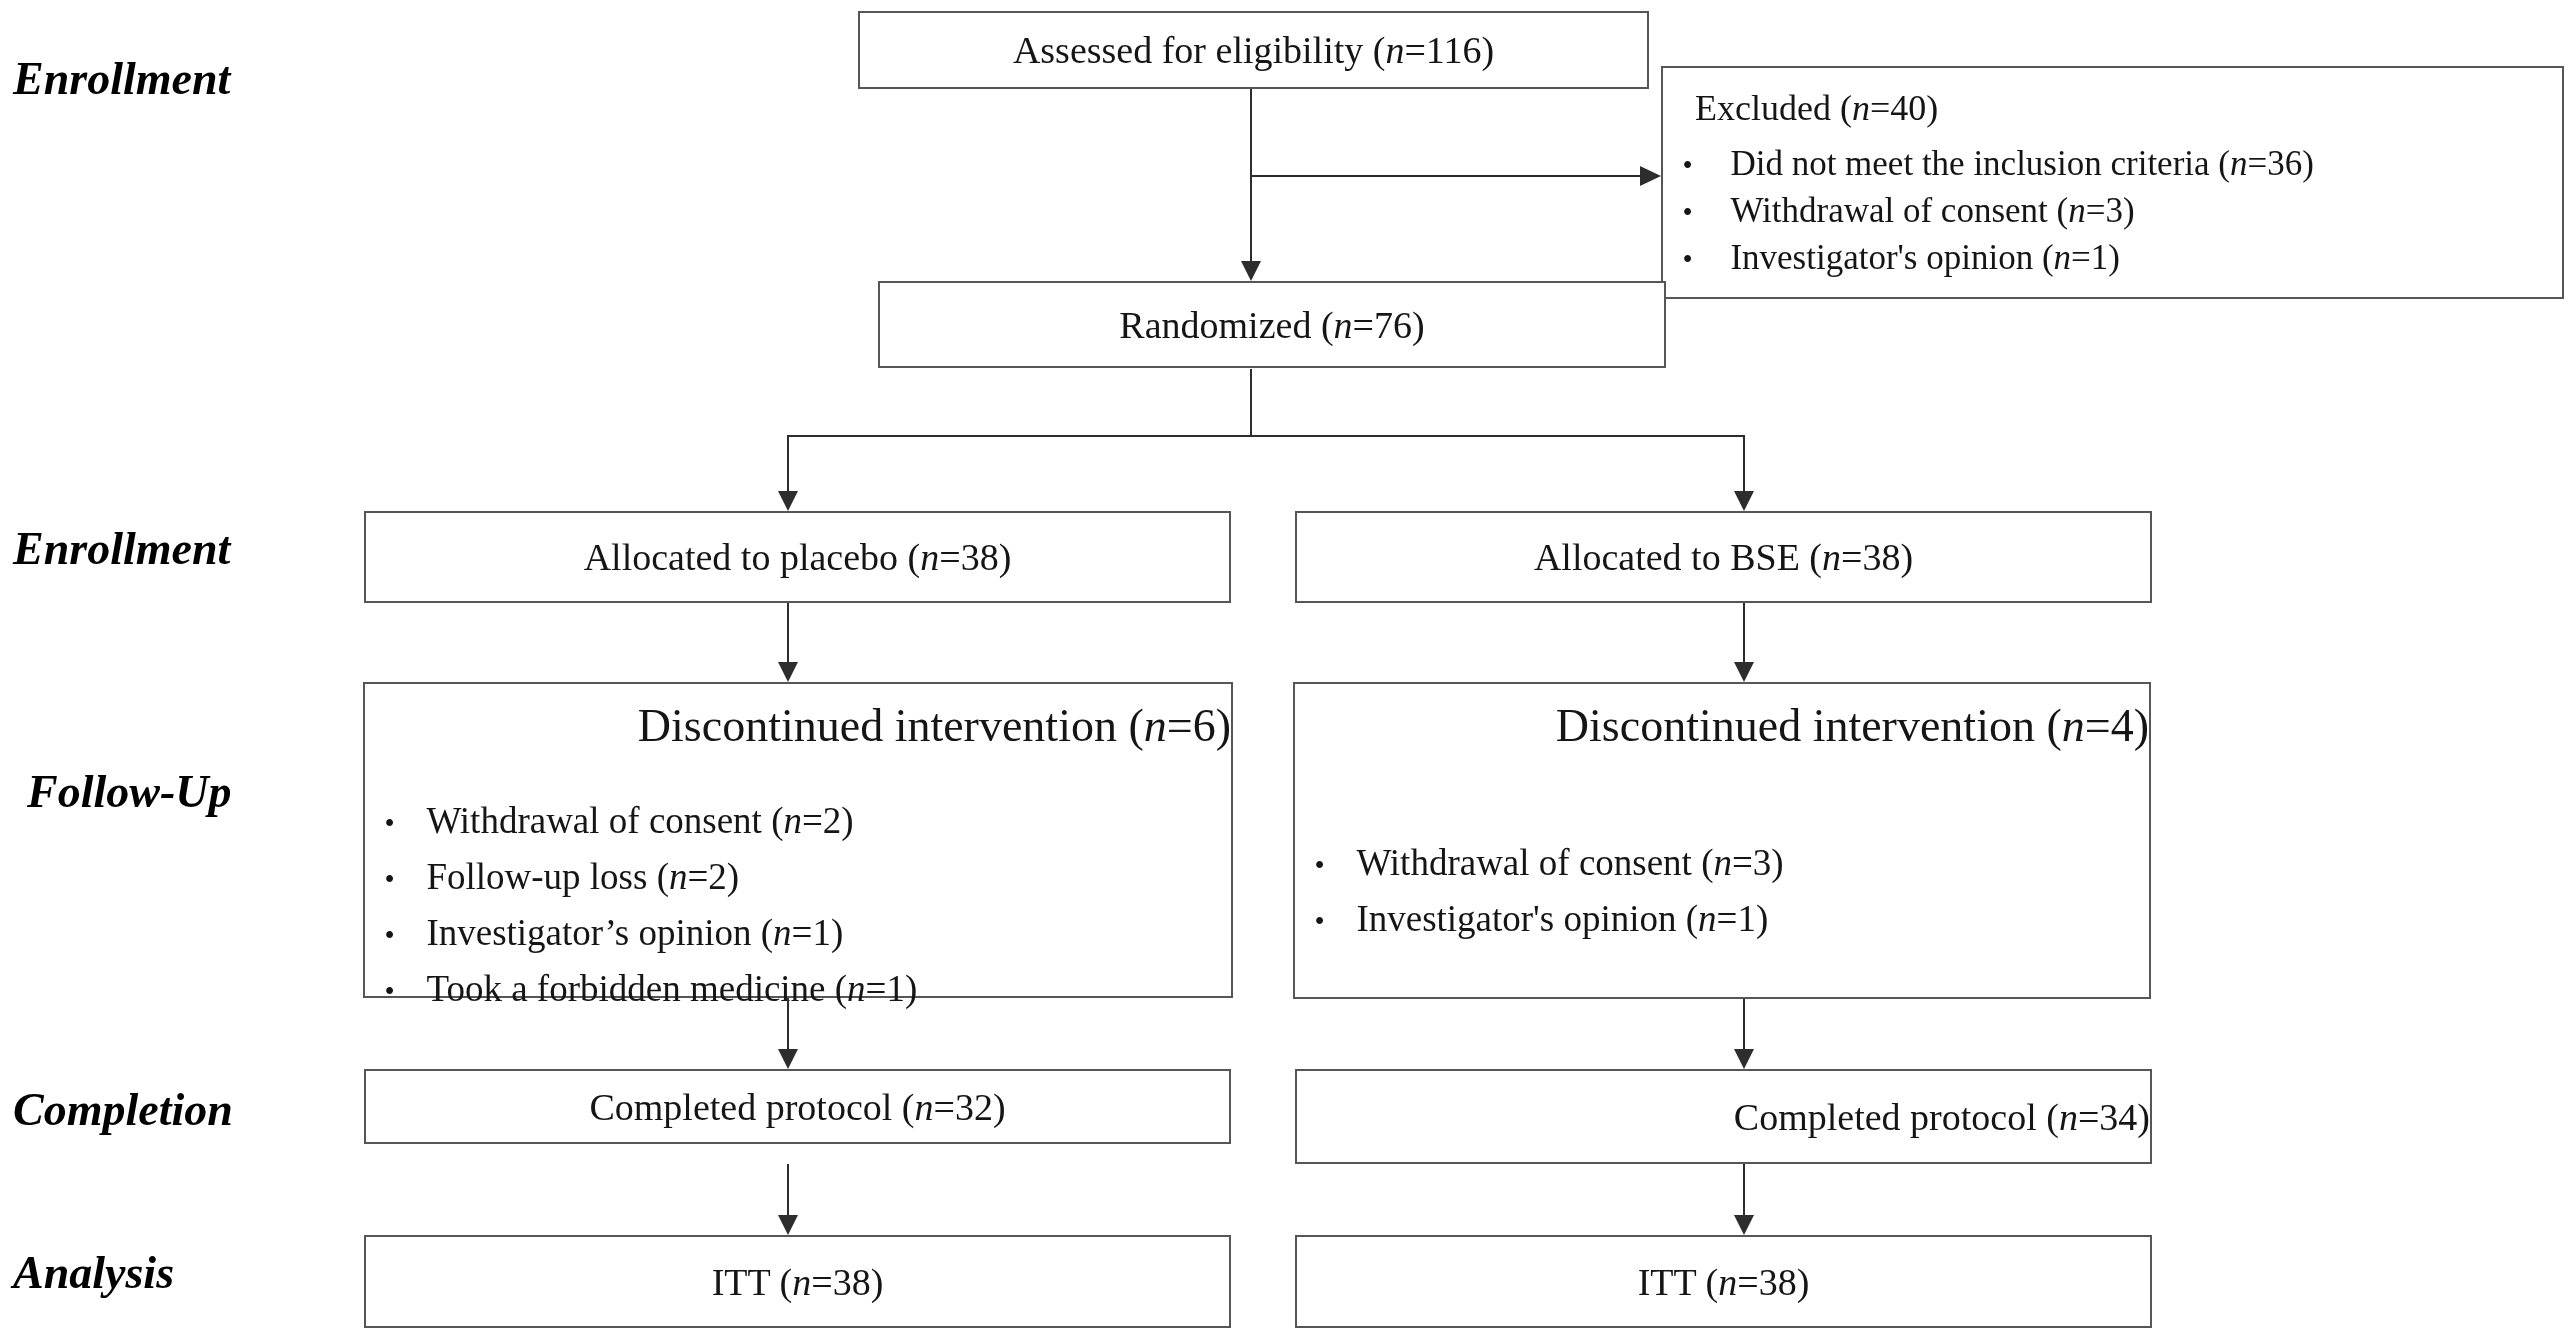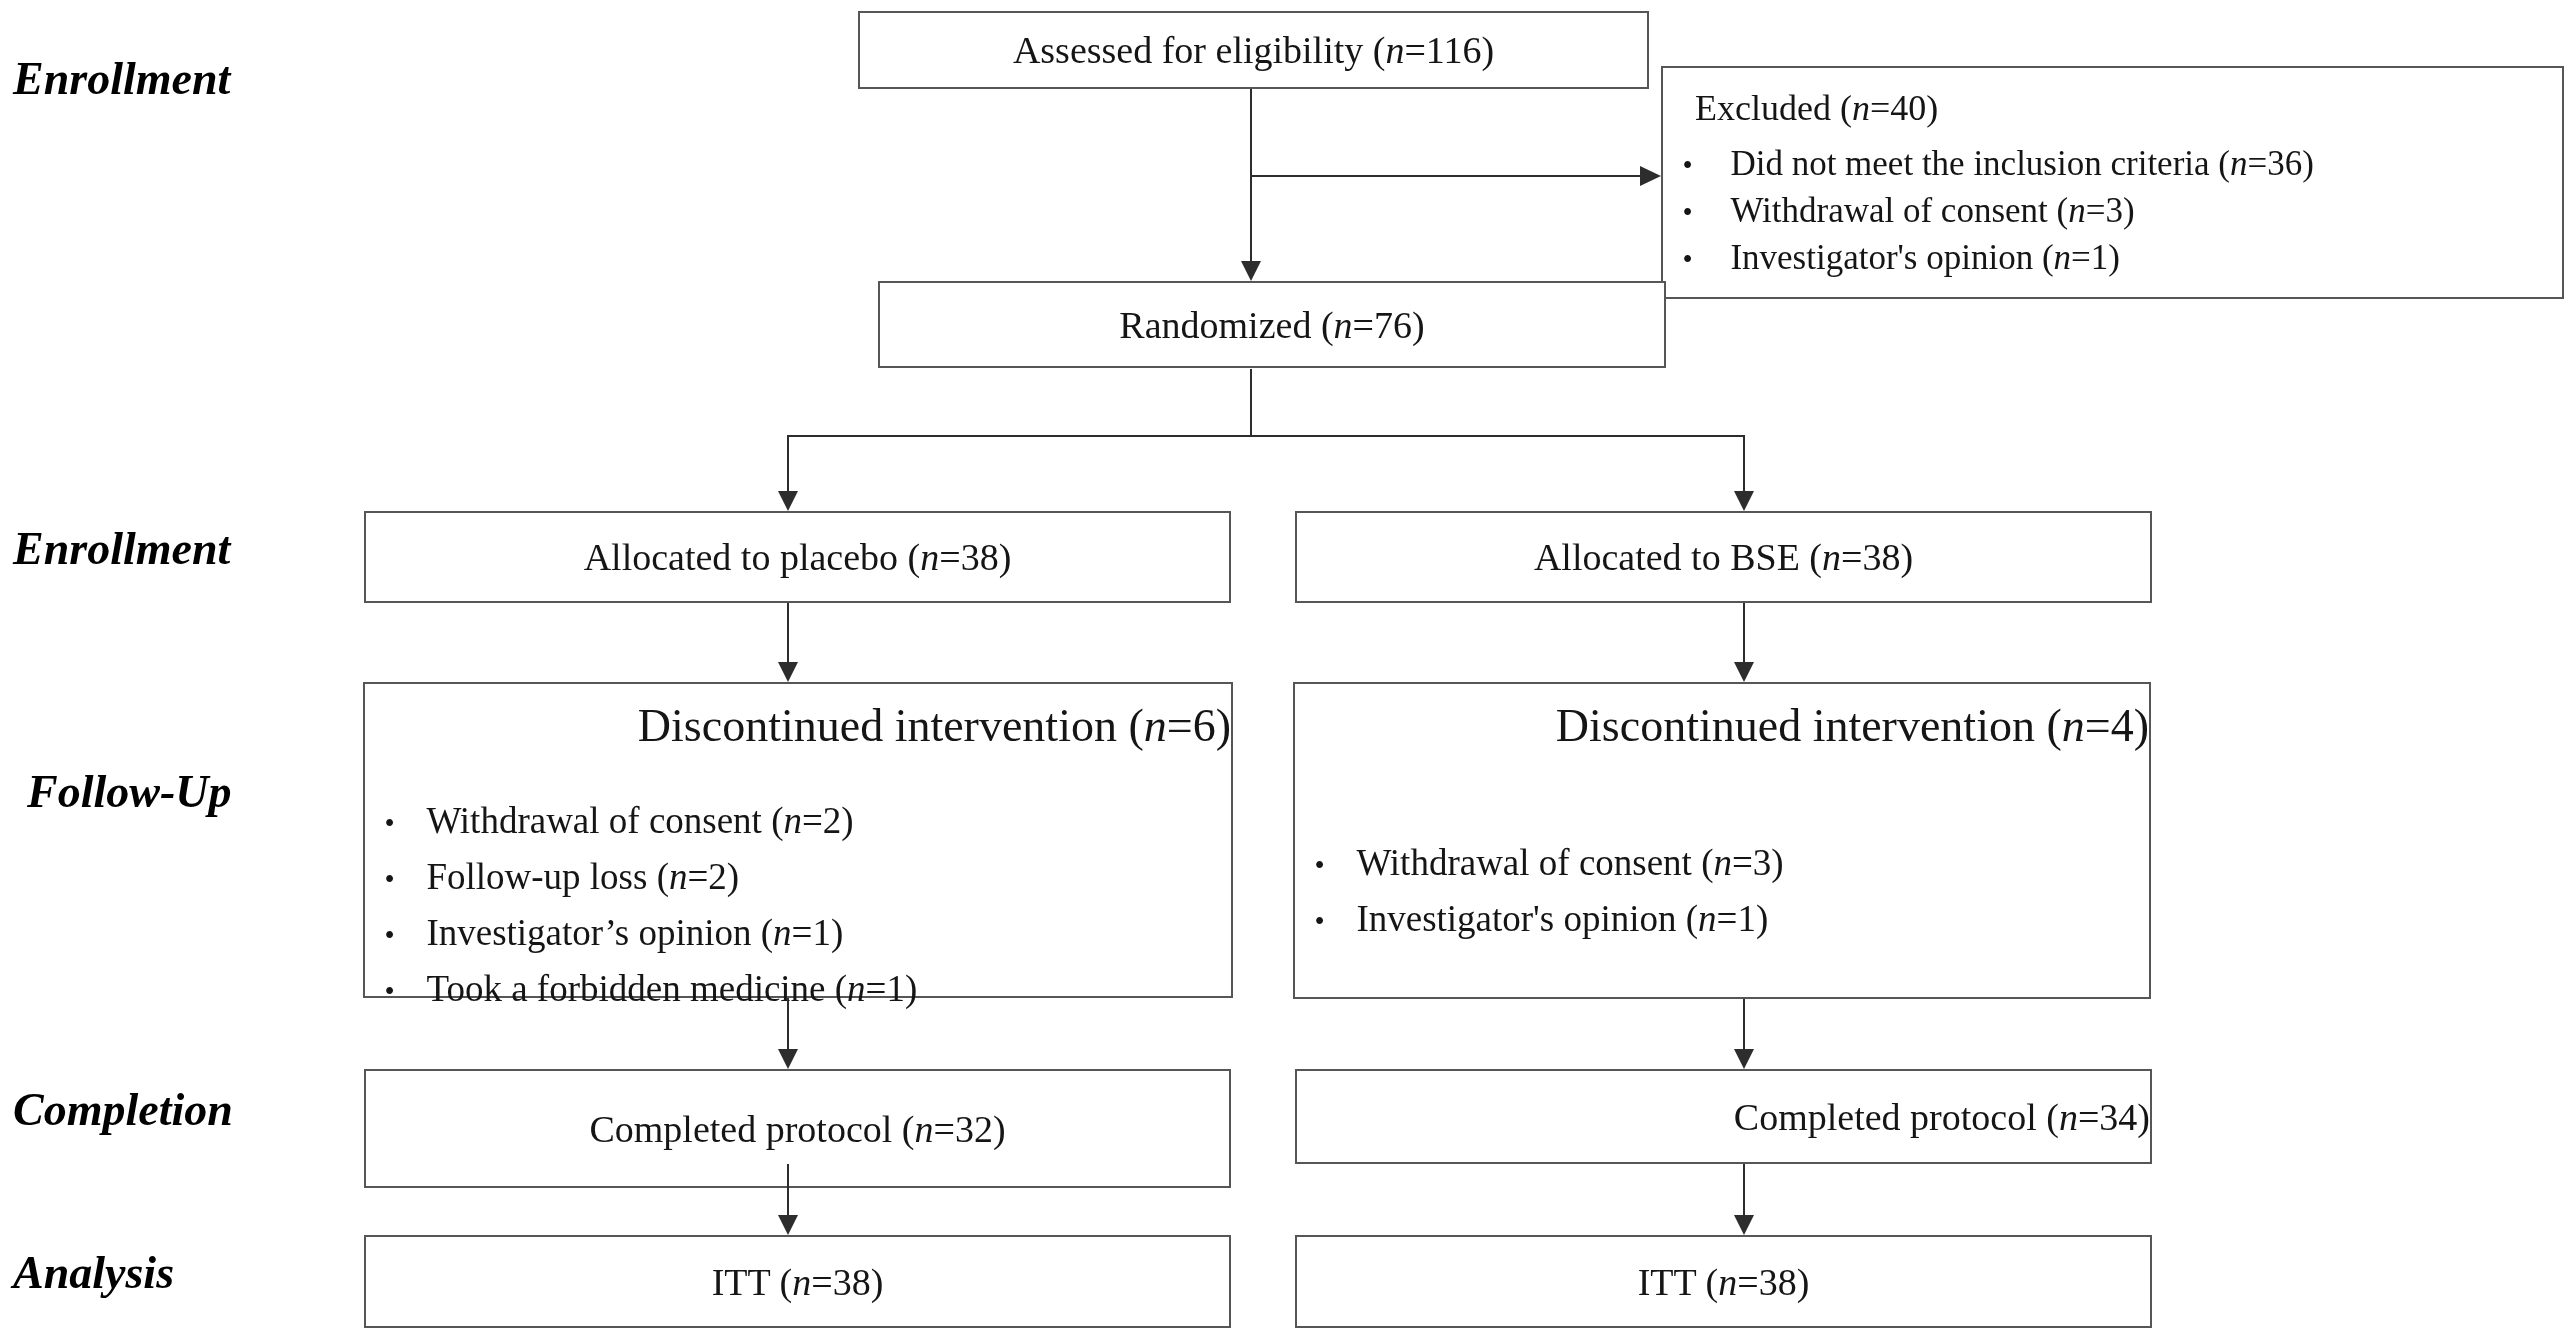--- a/index.html
+++ b/index.html
@@ -171,21 +171,21 @@
         <span class="dot">•</span>
         <span>Withdrawal of consent (<span class="nvar">n</span>=3)</span>
       </li>
       <li>
         <span class="dot">•</span>
         <span>Investigator's opinion (<span class="nvar">n</span>=1)</span>
       </li>
     </ul>
   </div>
 
-  <div class="box center-text" style="left:364px; top:1069px; width:867px; height:119px;">
+  <div class="box center-text" style="left:364px; top:1069px; width:867px; height:75px;">
     <span>Completed protocol (<span class="nvar">n</span>=32)</span>
   </div>
   <div class="box center-text" style="left:1295px; top:1069px; width:857px; height:95px;justify-content:flex-end;">
     <span>Completed protocol (<span class="nvar">n</span>=34)</span>
   </div>
 
   <div class="box center-text" style="left:364px; top:1235px; width:867px; height:93px;">
     <span>ITT (<span class="nvar">n</span>=38)</span>
   </div>
   <div class="box center-text" style="left:1295px; top:1235px; width:857px; height:93px;">

